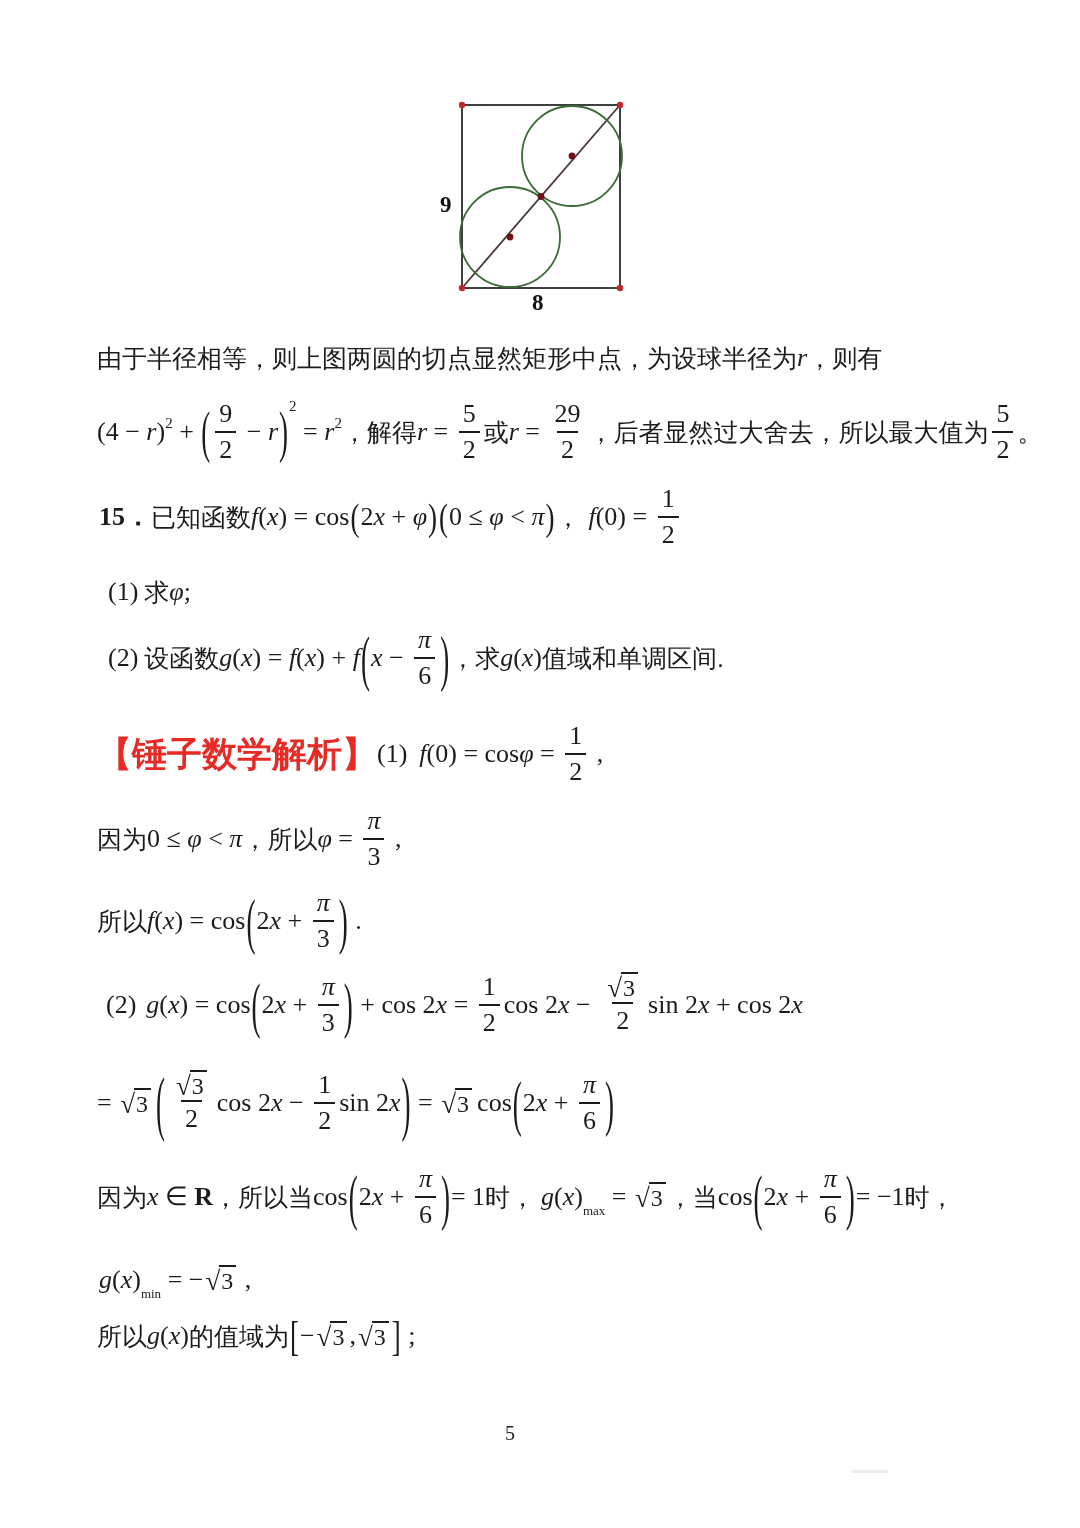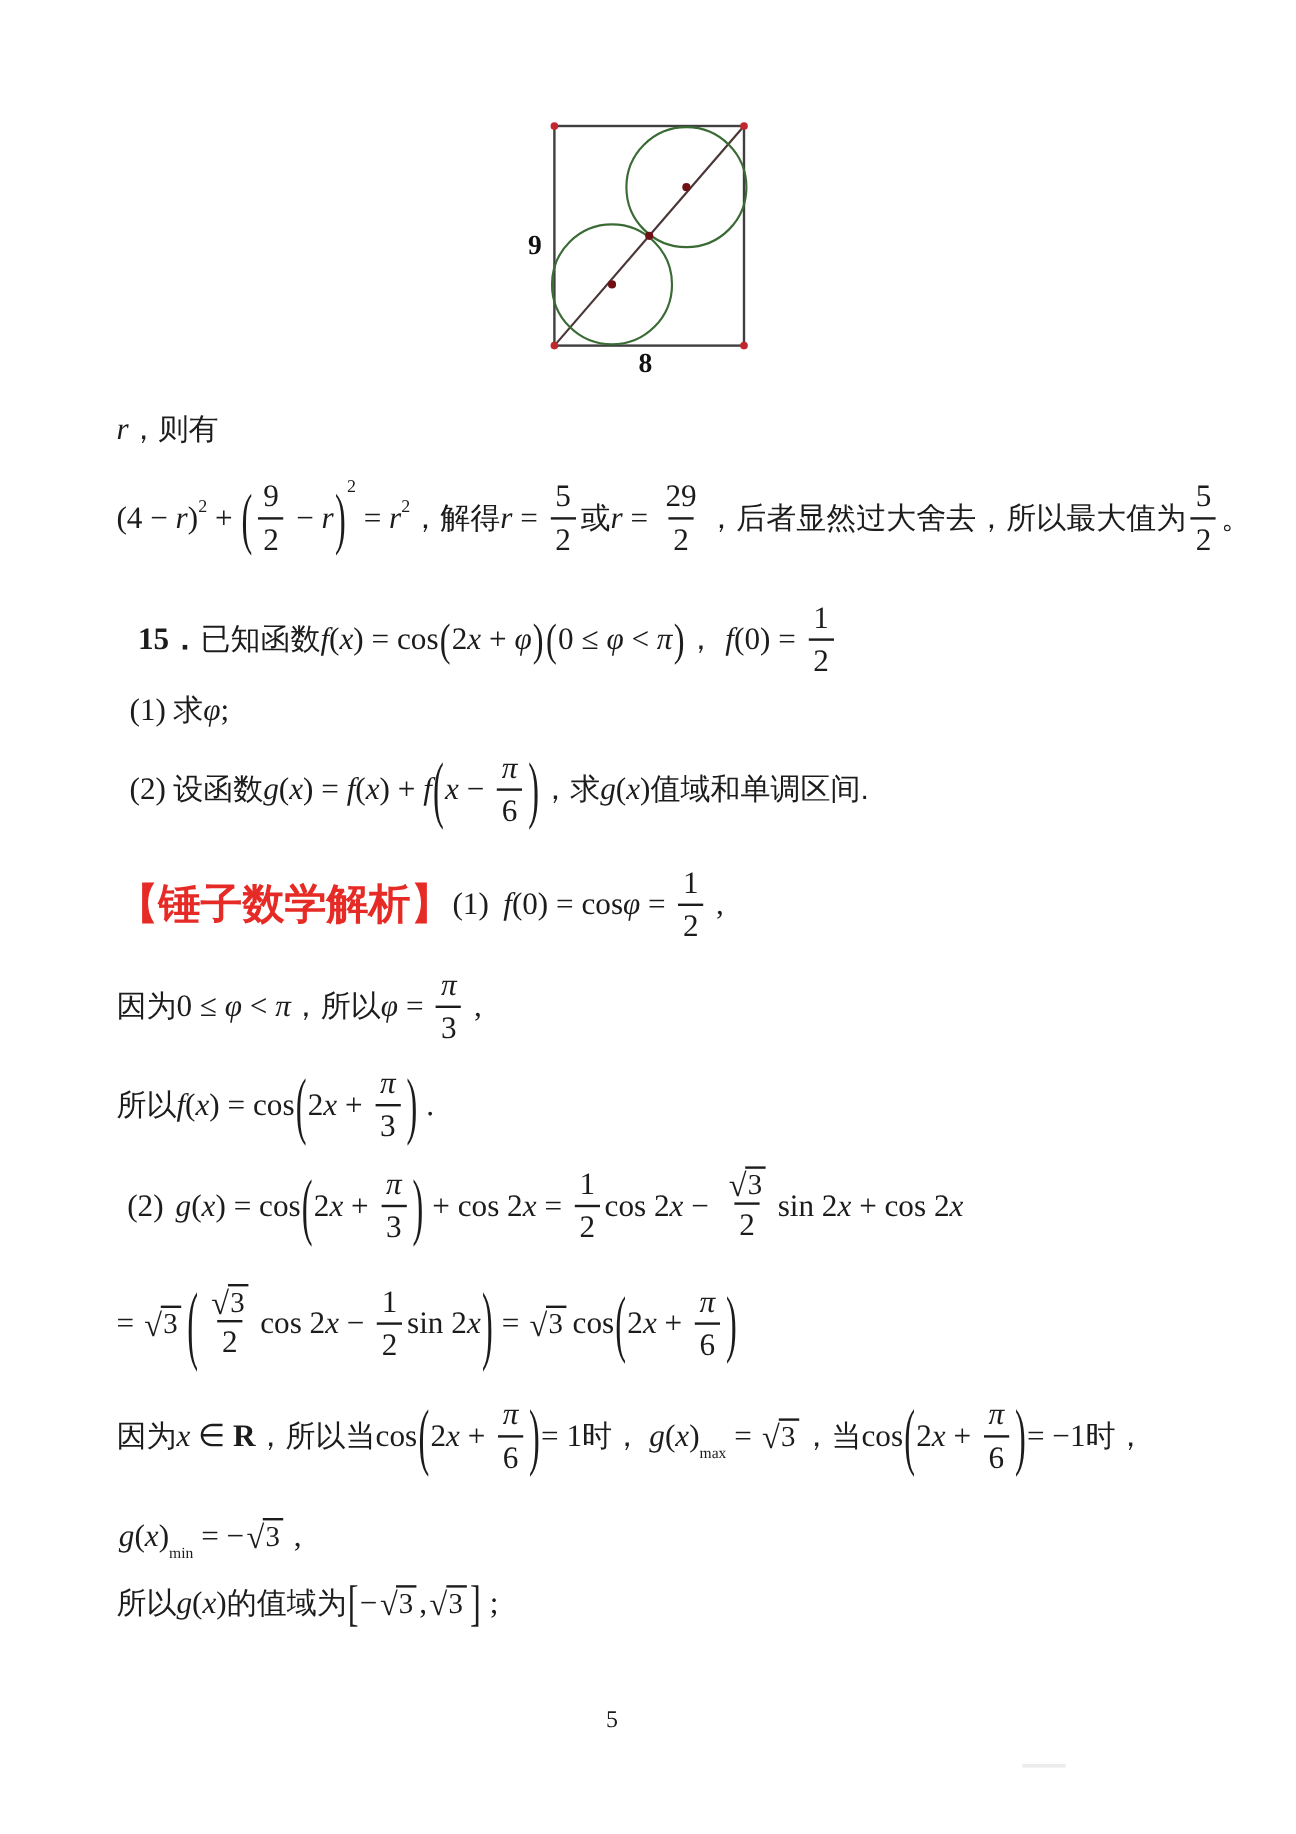--- a/index.html
+++ b/index.html
@@ -28,21 +28,21 @@
   .sqrt { display:inline-flex; align-items:flex-start; margin:0 2px; }
   .rad { font-family:"Liberation Serif", serif; font-size:27px; line-height:30px; transform:translateY(1px); }
   .radicand { border-top:2px solid #1c1c1c; line-height:28px; margin-left:-1px; padding:0 3px 0 2px; display:inline-flex; align-items:center; }
   .radicand .rm, .radicand .it { font-size:24px; line-height:28px; }
   .paren { font-family:"Liberation Serif", serif; font-size:27px; line-height:34px; display:inline-block; margin:0 1px; font-weight:400; }
   .sp { display:inline-block; }
 
   
   .l-p1    { left:97px;  top:340px; height:36px; }
   .l-eq1   { left:97px;  top:398px; height:68px; }
-  .l-15    { left:99px;  top:500px; height:66px;margin-left:16px; }
+  .l-15    { left:99px;  top:484px; height:66px; }
   .l-q1    { left:108px; top:574px; height:36px; }
   .l-q2    { left:108px; top:618px; height:80px; }
   .l-sol1  { left:97px;  top:716px; height:76px; }
   .l-sol2  { left:97px;  top:802px; height:74px; }
   .l-sol3  { left:97px;  top:884px; height:74px; }
   .l-sol4  { left:106px; top:964px; height:82px; }
   .l-sol5  { left:97px;  top:1060px; height:86px; }
   .l-sol6  { left:97px;  top:1152px; height:90px; }
   .l-sol7  { left:99px;  top:1252px; height:56px; }
   .l-sol8  { left:97px;  top:1308px; height:56px; }
@@ -69,21 +69,21 @@
       <circle cx="42" cy="202" r="3.2" fill="#c1272d"></circle>
       <circle cx="200" cy="202" r="3.2" fill="#c1272d"></circle>
       <circle cx="152" cy="70" r="3.4" fill="#701015"></circle>
       <circle cx="90" cy="151" r="3.4" fill="#701015"></circle>
       <circle cx="121" cy="110.5" r="3.4" fill="#701015"></circle>
       <text x="20" y="126" class="figlabel">9</text>
       <text x="112" y="224" class="figlabel">8</text>
     </svg>
   </div>
 
-  <div class="line l-p1"><span class="it">r</span><span class="cn">，则有</span></div>
+  <div class="line l-p1"><span class="cn">由于半径相等，则上图两圆的切点显然矩形中点，为设球半径为</span><span class="it">r</span><span class="cn">，则有</span></div>
   <div class="line l-eq1"><span class="rm">(4 − </span><span class="it">r</span><span class="rm">)</span><span class="sup">2</span><span class="rm"> + </span><span class="paren" style="transform: scaleY(2.1);">(</span><span class="frac"><span class="num"><span class="rm">9</span></span><span class="den"><span class="rm">2</span></span></span><span class="rm"> − </span><span class="it">r</span><span class="paren" style="transform: scaleY(2.1);">)</span><span class="supb">2</span><span class="rm"> = </span><span class="it">r</span><span class="sup">2</span><span class="cn">，解得</span><span class="it">r</span><span class="rm"> = </span><span class="frac"><span class="num"><span class="rm">5</span></span><span class="den"><span class="rm">2</span></span></span><span class="cn">或</span><span class="it">r</span><span class="rm"> = </span><span class="frac"><span class="num"><span class="rm">29</span></span><span class="den"><span class="rm">2</span></span></span><span class="cn">，后者显然过大舍去，所以最大值为</span><span class="frac"><span class="num"><span class="rm">5</span></span><span class="den"><span class="rm">2</span></span></span><span class="cn">。</span></div>
   <div class="line l-15"><span class="bf">15．</span><span class="cn">已知函数</span><span class="it">f</span><span class="rm">(</span><span class="it">x</span><span class="rm">) = cos</span><span class="paren" style="transform: scaleY(1.4);">(</span><span class="rm">2</span><span class="it">x</span><span class="rm"> + </span><span class="it">φ</span><span class="paren" style="transform: scaleY(1.4);">)</span><span class="paren" style="transform: scaleY(1.4);">(</span><span class="rm">0 ≤ </span><span class="it">φ</span><span class="rm"> &lt; </span><span class="it">π</span><span class="paren" style="transform: scaleY(1.4);">)</span><span class="cn">，</span><span class="sp" style="width: 8px;"></span><span class="it">f</span><span class="rm">(0) = </span><span class="frac"><span class="num"><span class="rm">1</span></span><span class="den"><span class="rm">2</span></span></span></div>
   <div class="line l-q1"><span class="rm">(1)</span><span class="sp" style="width: 6px;"></span><span class="cn">求</span><span class="it">φ</span><span class="rm">;</span></div>
   <div class="line l-q2"><span class="rm">(2)</span><span class="sp" style="width: 6px;"></span><span class="cn">设函数</span><span class="it">g</span><span class="rm">(</span><span class="it">x</span><span class="rm">) = </span><span class="it">f</span><span class="rm">(</span><span class="it">x</span><span class="rm">) + </span><span class="it">f</span><span class="paren" style="transform: scaleY(2.3);">(</span><span class="it">x</span><span class="rm"> − </span><span class="frac"><span class="num"><span class="it">π</span></span><span class="den"><span class="rm">6</span></span></span><span class="paren" style="transform: scaleY(2.3);">)</span><span class="cn">，求</span><span class="it">g</span><span class="rm">(</span><span class="it">x</span><span class="rm">)</span><span class="cn">值域和单调区间.</span></div>
   <div class="line l-sol1"><span class="hl" style="color: rgb(230, 42, 38);">【锤子数学解析】</span><span class="rm">(1)</span><span class="sp" style="width: 12px;"></span><span class="it">f</span><span class="rm">(0) = cos</span><span class="it">φ</span><span class="rm"> = </span><span class="frac"><span class="num"><span class="rm">1</span></span><span class="den"><span class="rm">2</span></span></span><span class="rm"> ,</span></div>
   <div class="line l-sol2"><span class="cn">因为</span><span class="rm">0 ≤ </span><span class="it">φ</span><span class="rm"> &lt; </span><span class="it">π</span><span class="cn">，所以</span><span class="it">φ</span><span class="rm"> = </span><span class="frac"><span class="num"><span class="it">π</span></span><span class="den"><span class="rm">3</span></span></span><span class="rm"> ,</span></div>
   <div class="line l-sol3"><span class="cn">所以</span><span class="it">f</span><span class="rm">(</span><span class="it">x</span><span class="rm">) = cos</span><span class="paren" style="transform: scaleY(2.3);">(</span><span class="rm">2</span><span class="it">x</span><span class="rm"> + </span><span class="frac"><span class="num"><span class="it">π</span></span><span class="den"><span class="rm">3</span></span></span><span class="paren" style="transform: scaleY(2.3);">)</span><span class="rm"> .</span></div>
   <div class="line l-sol4"><span class="rm">(2)</span><span class="sp" style="width: 10px;"></span><span class="it">g</span><span class="rm">(</span><span class="it">x</span><span class="rm">) = cos</span><span class="paren" style="transform: scaleY(2.3);">(</span><span class="rm">2</span><span class="it">x</span><span class="rm"> + </span><span class="frac"><span class="num"><span class="it">π</span></span><span class="den"><span class="rm">3</span></span></span><span class="paren" style="transform: scaleY(2.3);">)</span><span class="rm"> + cos 2</span><span class="it">x</span><span class="rm"> = </span><span class="frac"><span class="num"><span class="rm">1</span></span><span class="den"><span class="rm">2</span></span></span><span class="rm">cos 2</span><span class="it">x</span><span class="rm"> − </span><span class="frac"><span class="num"><span class="sqrt"><span class="rad">√</span><span class="radicand"><span class="rm">3</span></span></span></span><span class="den"><span class="rm">2</span></span></span><span class="rm">sin 2</span><span class="it">x</span><span class="rm"> + cos 2</span><span class="it">x</span></div>
   <div class="line l-sol5"><span class="rm">= </span><span class="sqrt"><span class="rad">√</span><span class="radicand"><span class="rm">3</span></span></span><span class="sp" style="width: 2px;"></span><span class="paren" style="transform: scaleY(2.7);">(</span><span class="frac"><span class="num"><span class="sqrt"><span class="rad">√</span><span class="radicand"><span class="rm">3</span></span></span></span><span class="den"><span class="rm">2</span></span></span><span class="rm">cos 2</span><span class="it">x</span><span class="rm"> − </span><span class="frac"><span class="num"><span class="rm">1</span></span><span class="den"><span class="rm">2</span></span></span><span class="rm">sin 2</span><span class="it">x</span><span class="paren" style="transform: scaleY(2.7);">)</span><span class="rm"> = </span><span class="sqrt"><span class="rad">√</span><span class="radicand"><span class="rm">3</span></span></span><span class="sp" style="width: 3px;"></span><span class="rm">cos</span><span class="paren" style="transform: scaleY(2.3);">(</span><span class="rm">2</span><span class="it">x</span><span class="rm"> + </span><span class="frac"><span class="num"><span class="it">π</span></span><span class="den"><span class="rm">6</span></span></span><span class="paren" style="transform: scaleY(2.3);">)</span></div>
   <div class="line l-sol6"><span class="cn">因为</span><span class="it">x</span><span class="rm"> ∈ </span><span class="bf">R</span><span class="cn">，所以当</span><span class="rm">cos</span><span class="paren" style="transform: scaleY(2.3);">(</span><span class="rm">2</span><span class="it">x</span><span class="rm"> + </span><span class="frac"><span class="num"><span class="it">π</span></span><span class="den"><span class="rm">6</span></span></span><span class="paren" style="transform: scaleY(2.3);">)</span><span class="rm">= 1</span><span class="cn">时，</span><span class="sp" style="width: 6px;"></span><span class="it">g</span><span class="rm">(</span><span class="it">x</span><span class="rm">)</span><span class="sub">max</span><span class="rm"> = </span><span class="sqrt"><span class="rad">√</span><span class="radicand"><span class="rm">3</span></span></span><span class="cn">，当</span><span class="rm">cos</span><span class="paren" style="transform: scaleY(2.3);">(</span><span class="rm">2</span><span class="it">x</span><span class="rm"> + </span><span class="frac"><span class="num"><span class="it">π</span></span><span class="den"><span class="rm">6</span></span></span><span class="paren" style="transform: scaleY(2.3);">)</span><span class="rm">= −1</span><span class="cn">时，</span></div>

